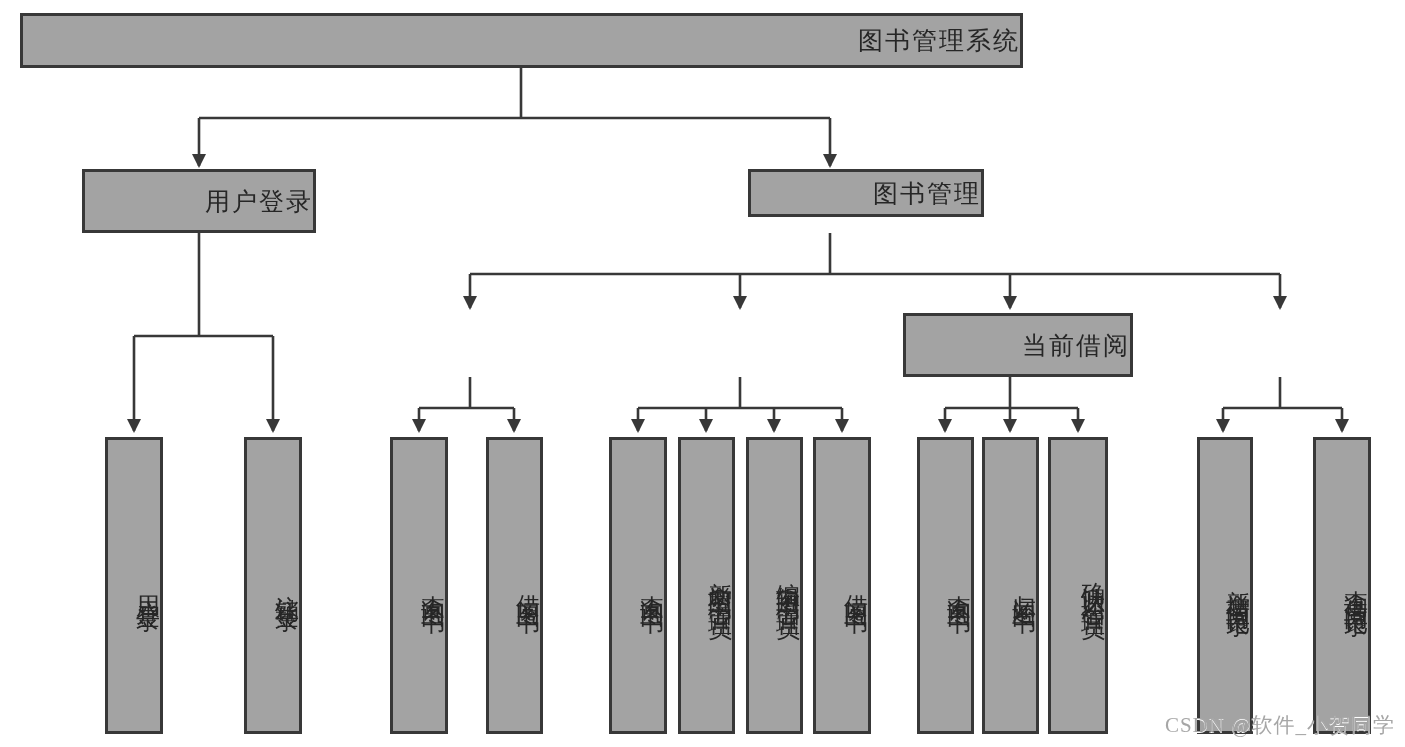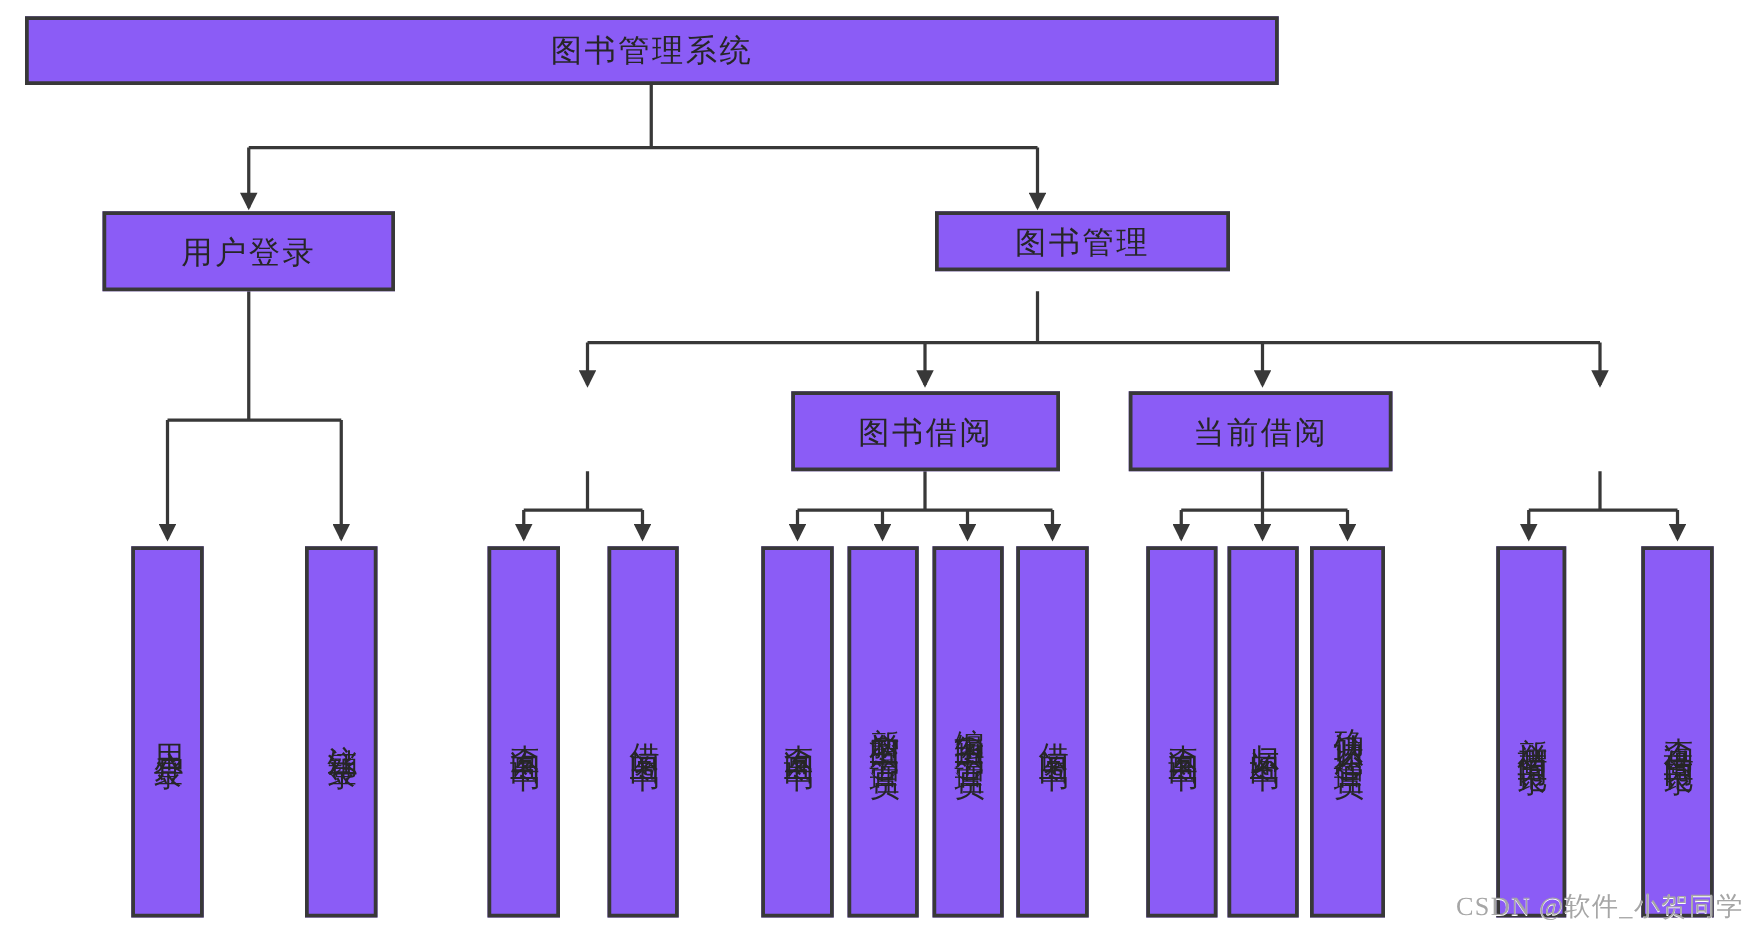--- a/index.html
+++ b/index.html
@@ -16,23 +16,23 @@
     background:var(--bg);
     overflow:hidden;
   }
   .wires{
     position:absolute;left:0;top:0;width:1405px;height:747px;
     pointer-events:none;
   }
   .node{
     position:absolute;
     box-sizing:border-box;
-    background:#8b5cf6;
+    background:#a3a3a3;
     border:3px solid var(--line);
-    display:flex;align-items:center;justify-content:center;
+    display:flex;align-items:center;justify-content:flex-end;
     color:var(--text);
   }
   .hnode span{
     font-size:25px;
     letter-spacing:2px;
     white-space:nowrap;
   }
   .leaf span{
     writing-mode:vertical-rl;
     text-orientation:mixed;
@@ -103,24 +103,21 @@
     <span>图书管理系统</span>
   </div>
 
   <div class="node hnode" style="left:82px;top:169px;width:234px;height:64px">
     <span>用户登录</span>
   </div>
   <div class="node hnode" style="left:748px;top:169px;width:236px;height:48px">
     <span>图书管理</span>
   </div>
 
-  <div class="node hnode" style="left:633px;top:313px;width:215px;height:64px">
-    <span>图书借阅</span>
-  </div>
-  <div class="node hnode" style="left:903px;top:313px;width:211px;height:64px">
+  <div class="node hnode" style="left:903px;top:313px;width:230px;height:64px">
     <span>当前借阅</span>
   </div>
 
   <div class="node leaf" style="left:105px;top:437px;width:58px;height:297px">
     <span>用户登录</span>
   </div>
   <div class="node leaf" style="left:244px;top:437px;width:58px;height:297px">
     <span>注销登录</span>
   </div>
 

